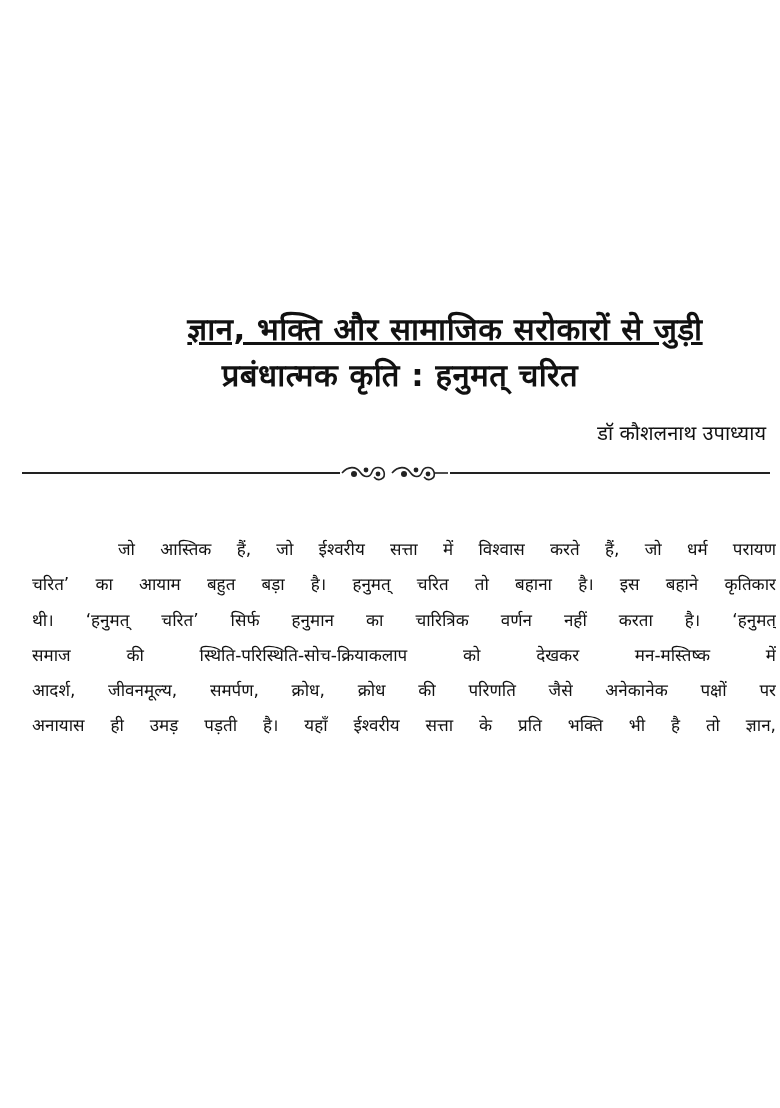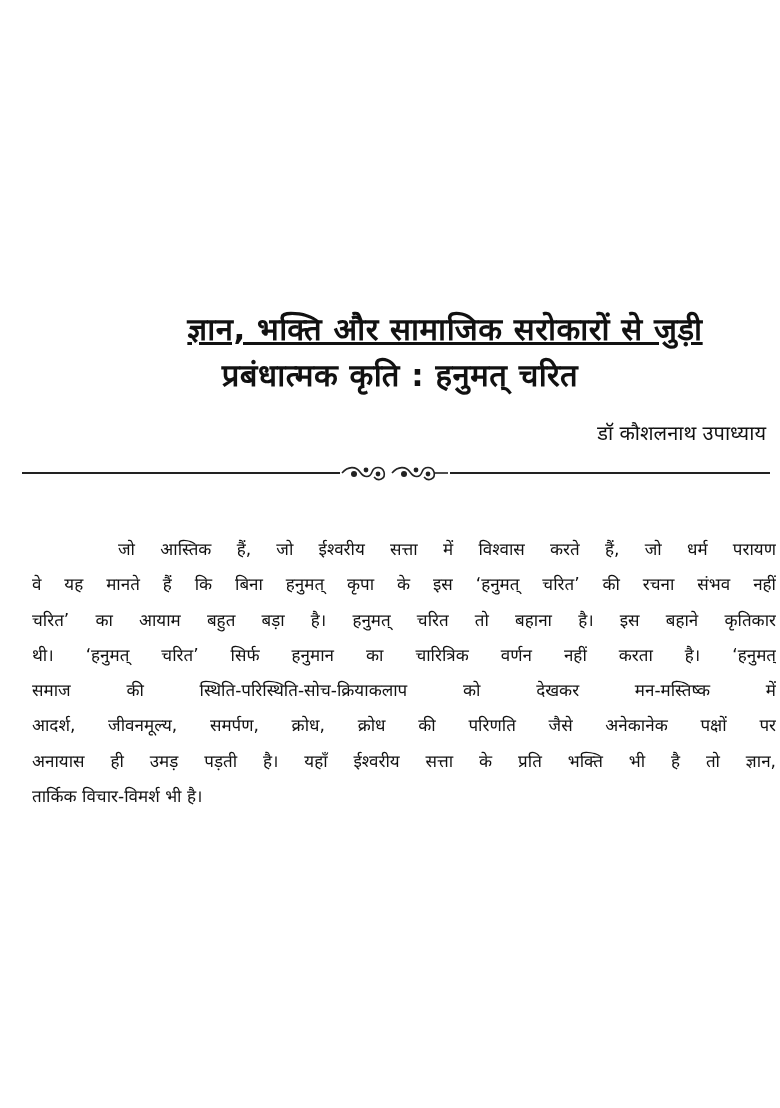--- a/index.html
+++ b/index.html
@@ -126,22 +126,20 @@
         <circle cx="64" cy="12" r="3"></circle>
         <circle cx="76" cy="8" r="2.4"></circle>
         <circle cx="88" cy="12" r="2.4"></circle>
       </g>
     </svg>
     <div class="rule right"></div>
   </div>
 
   <div class="body-text">
     <span class="body-line indent">जो आस्तिक हैं, जो ईश्वरीय सत्ता में विश्वास करते हैं, जो धर्म परायण</span>
-    <span class="body-line">वे यह मानते हैं कि बिना हनुमत् कृपा के इस ‘हनुमत् चरित’ की रचना संभव नहीं</span>
     <span class="body-line">चरित’ का आयाम बहुत बड़ा है। हनुमत् चरित तो बहाना है। इस बहाने कृतिकार</span>
     <span class="body-line">थी। ‘हनुमत् चरित’ सिर्फ हनुमान का चारित्रिक वर्णन नहीं करता है। ‘हनुमत्</span>
     <span class="body-line">समाज की स्थिति-परिस्थिति-सोच-क्रियाकलाप को देखकर मन-मस्तिष्क में</span>
     <span class="body-line">आदर्श, जीवनमूल्य, समर्पण, क्रोध, क्रोध की परिणति जैसे अनेकानेक पक्षों पर</span>
     <span class="body-line">अनायास ही उमड़ पड़ती है। यहाँ ईश्वरीय सत्ता के प्रति भक्ति भी है तो ज्ञान,</span>
-    <span class="body-line last">तार्किक विचार-विमर्श भी है।</span>
   </div>
 
 </div>
 
 </body></html>

